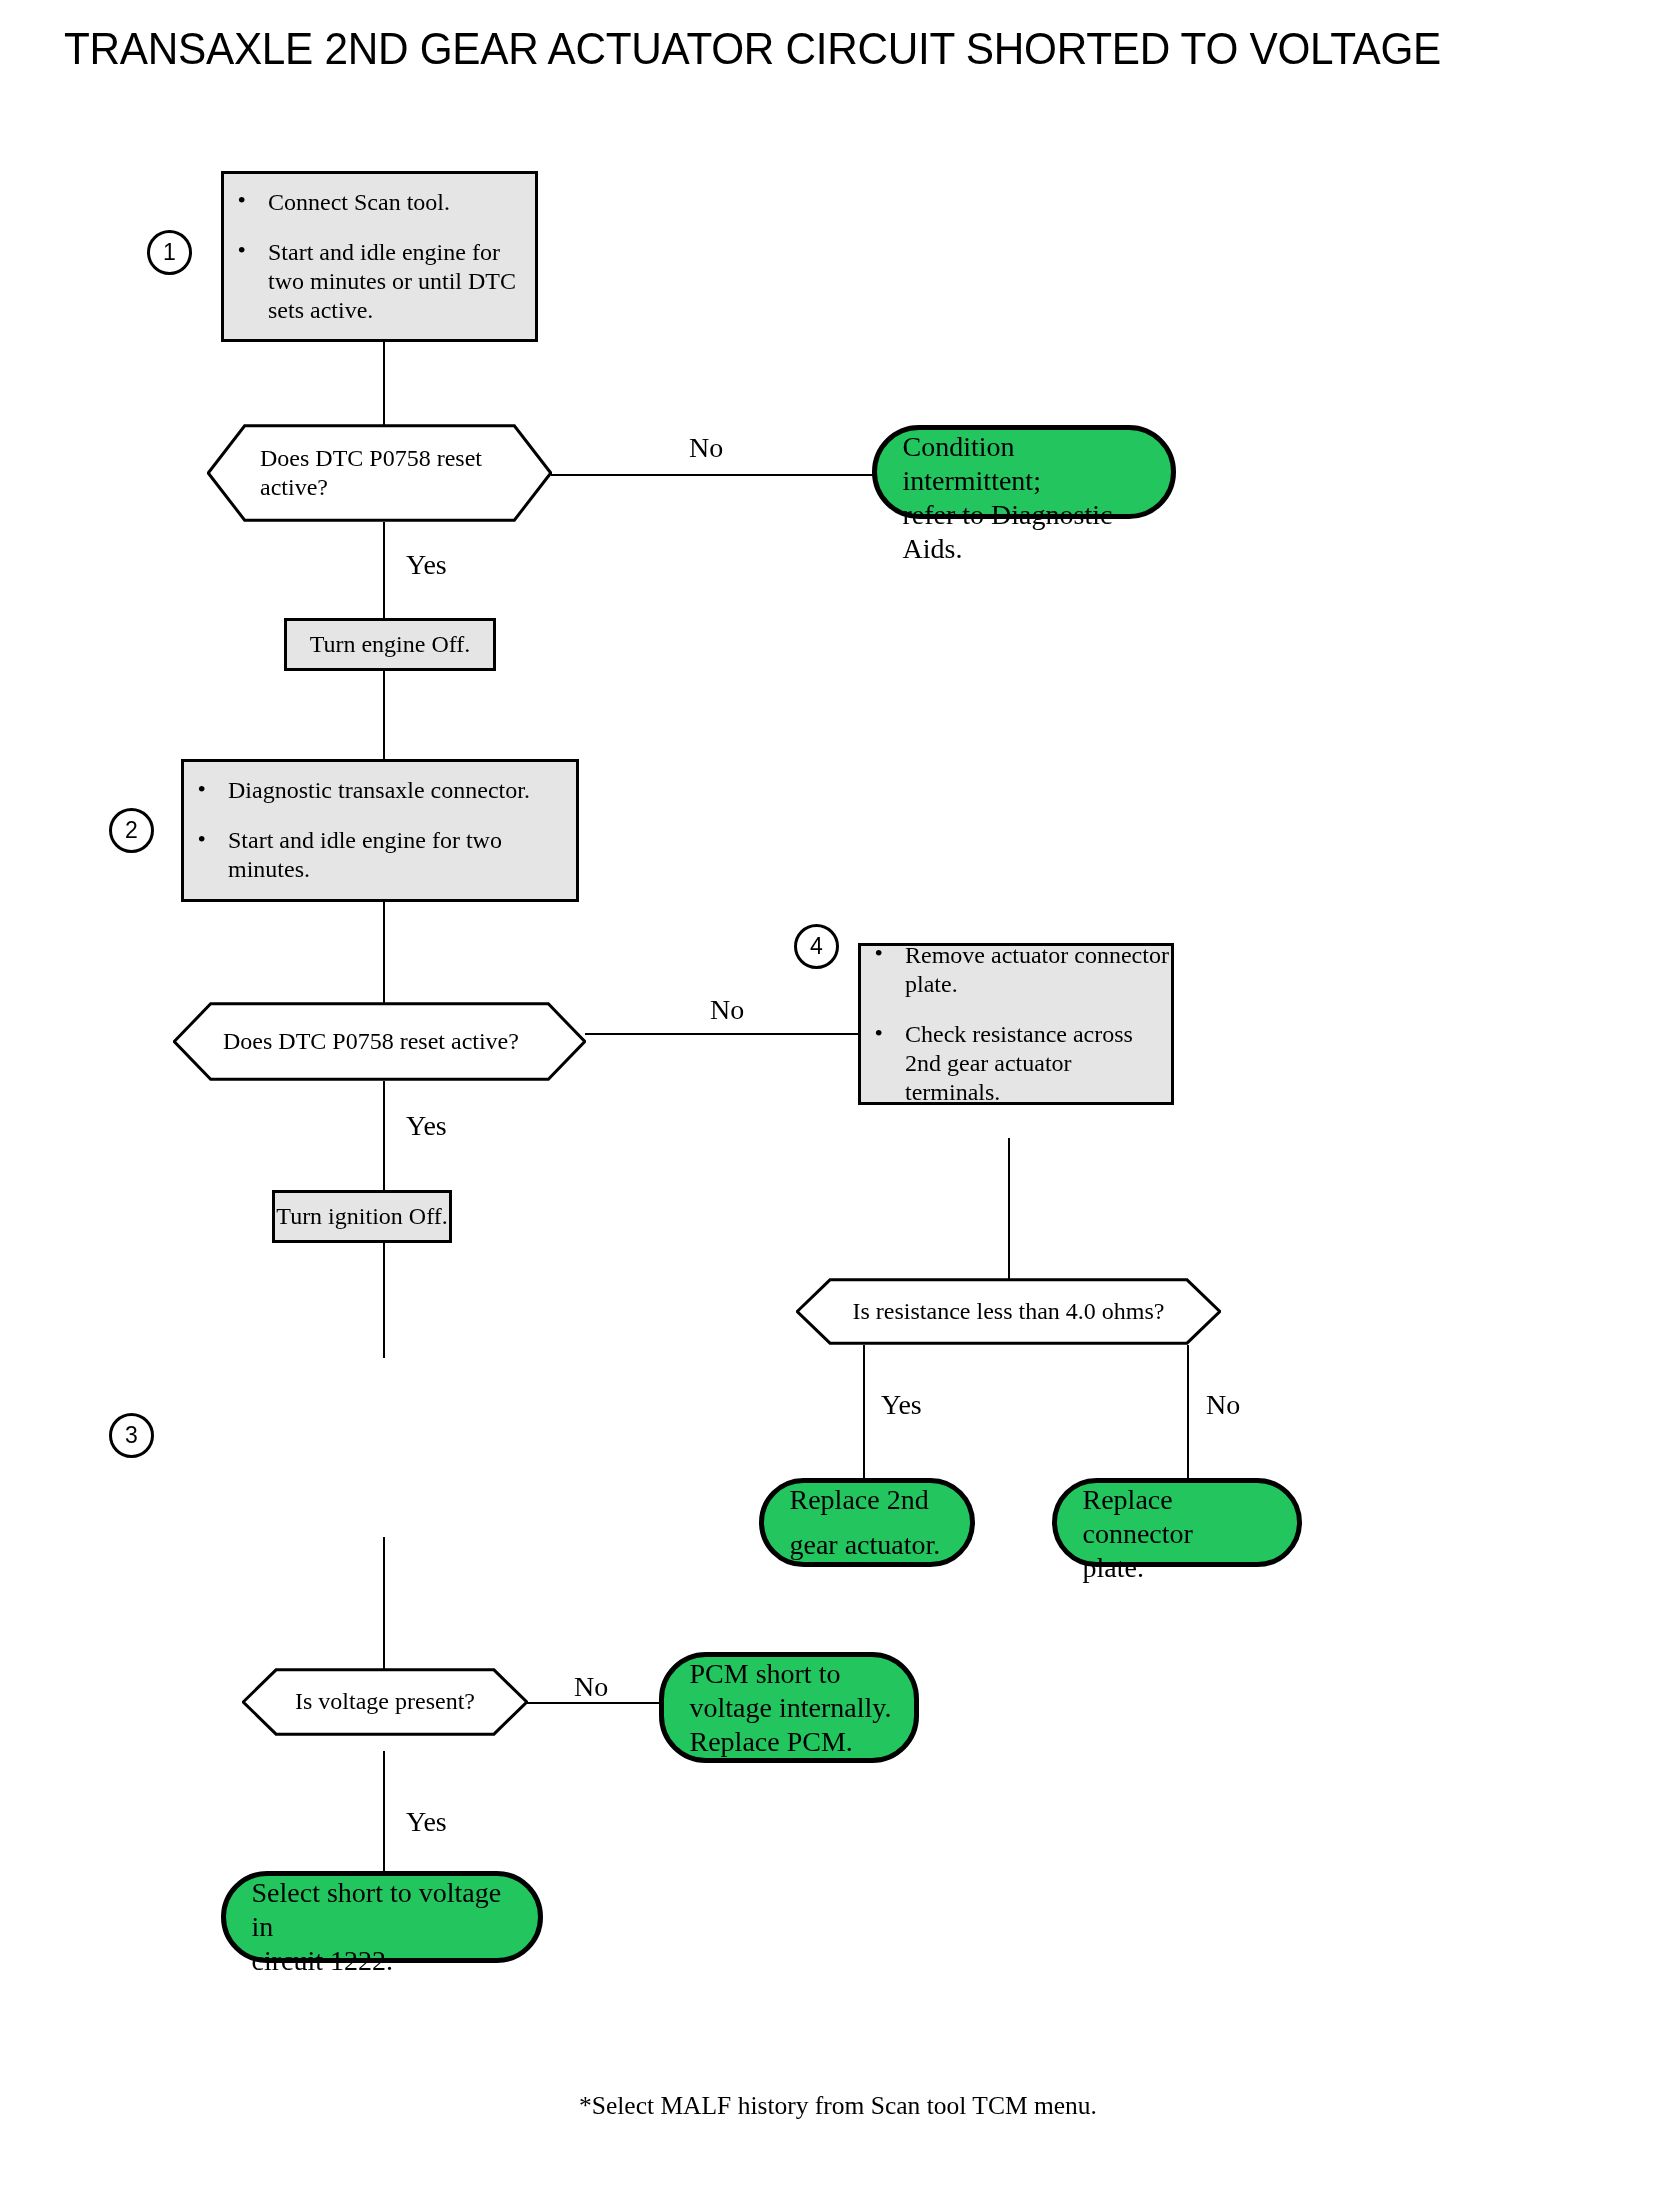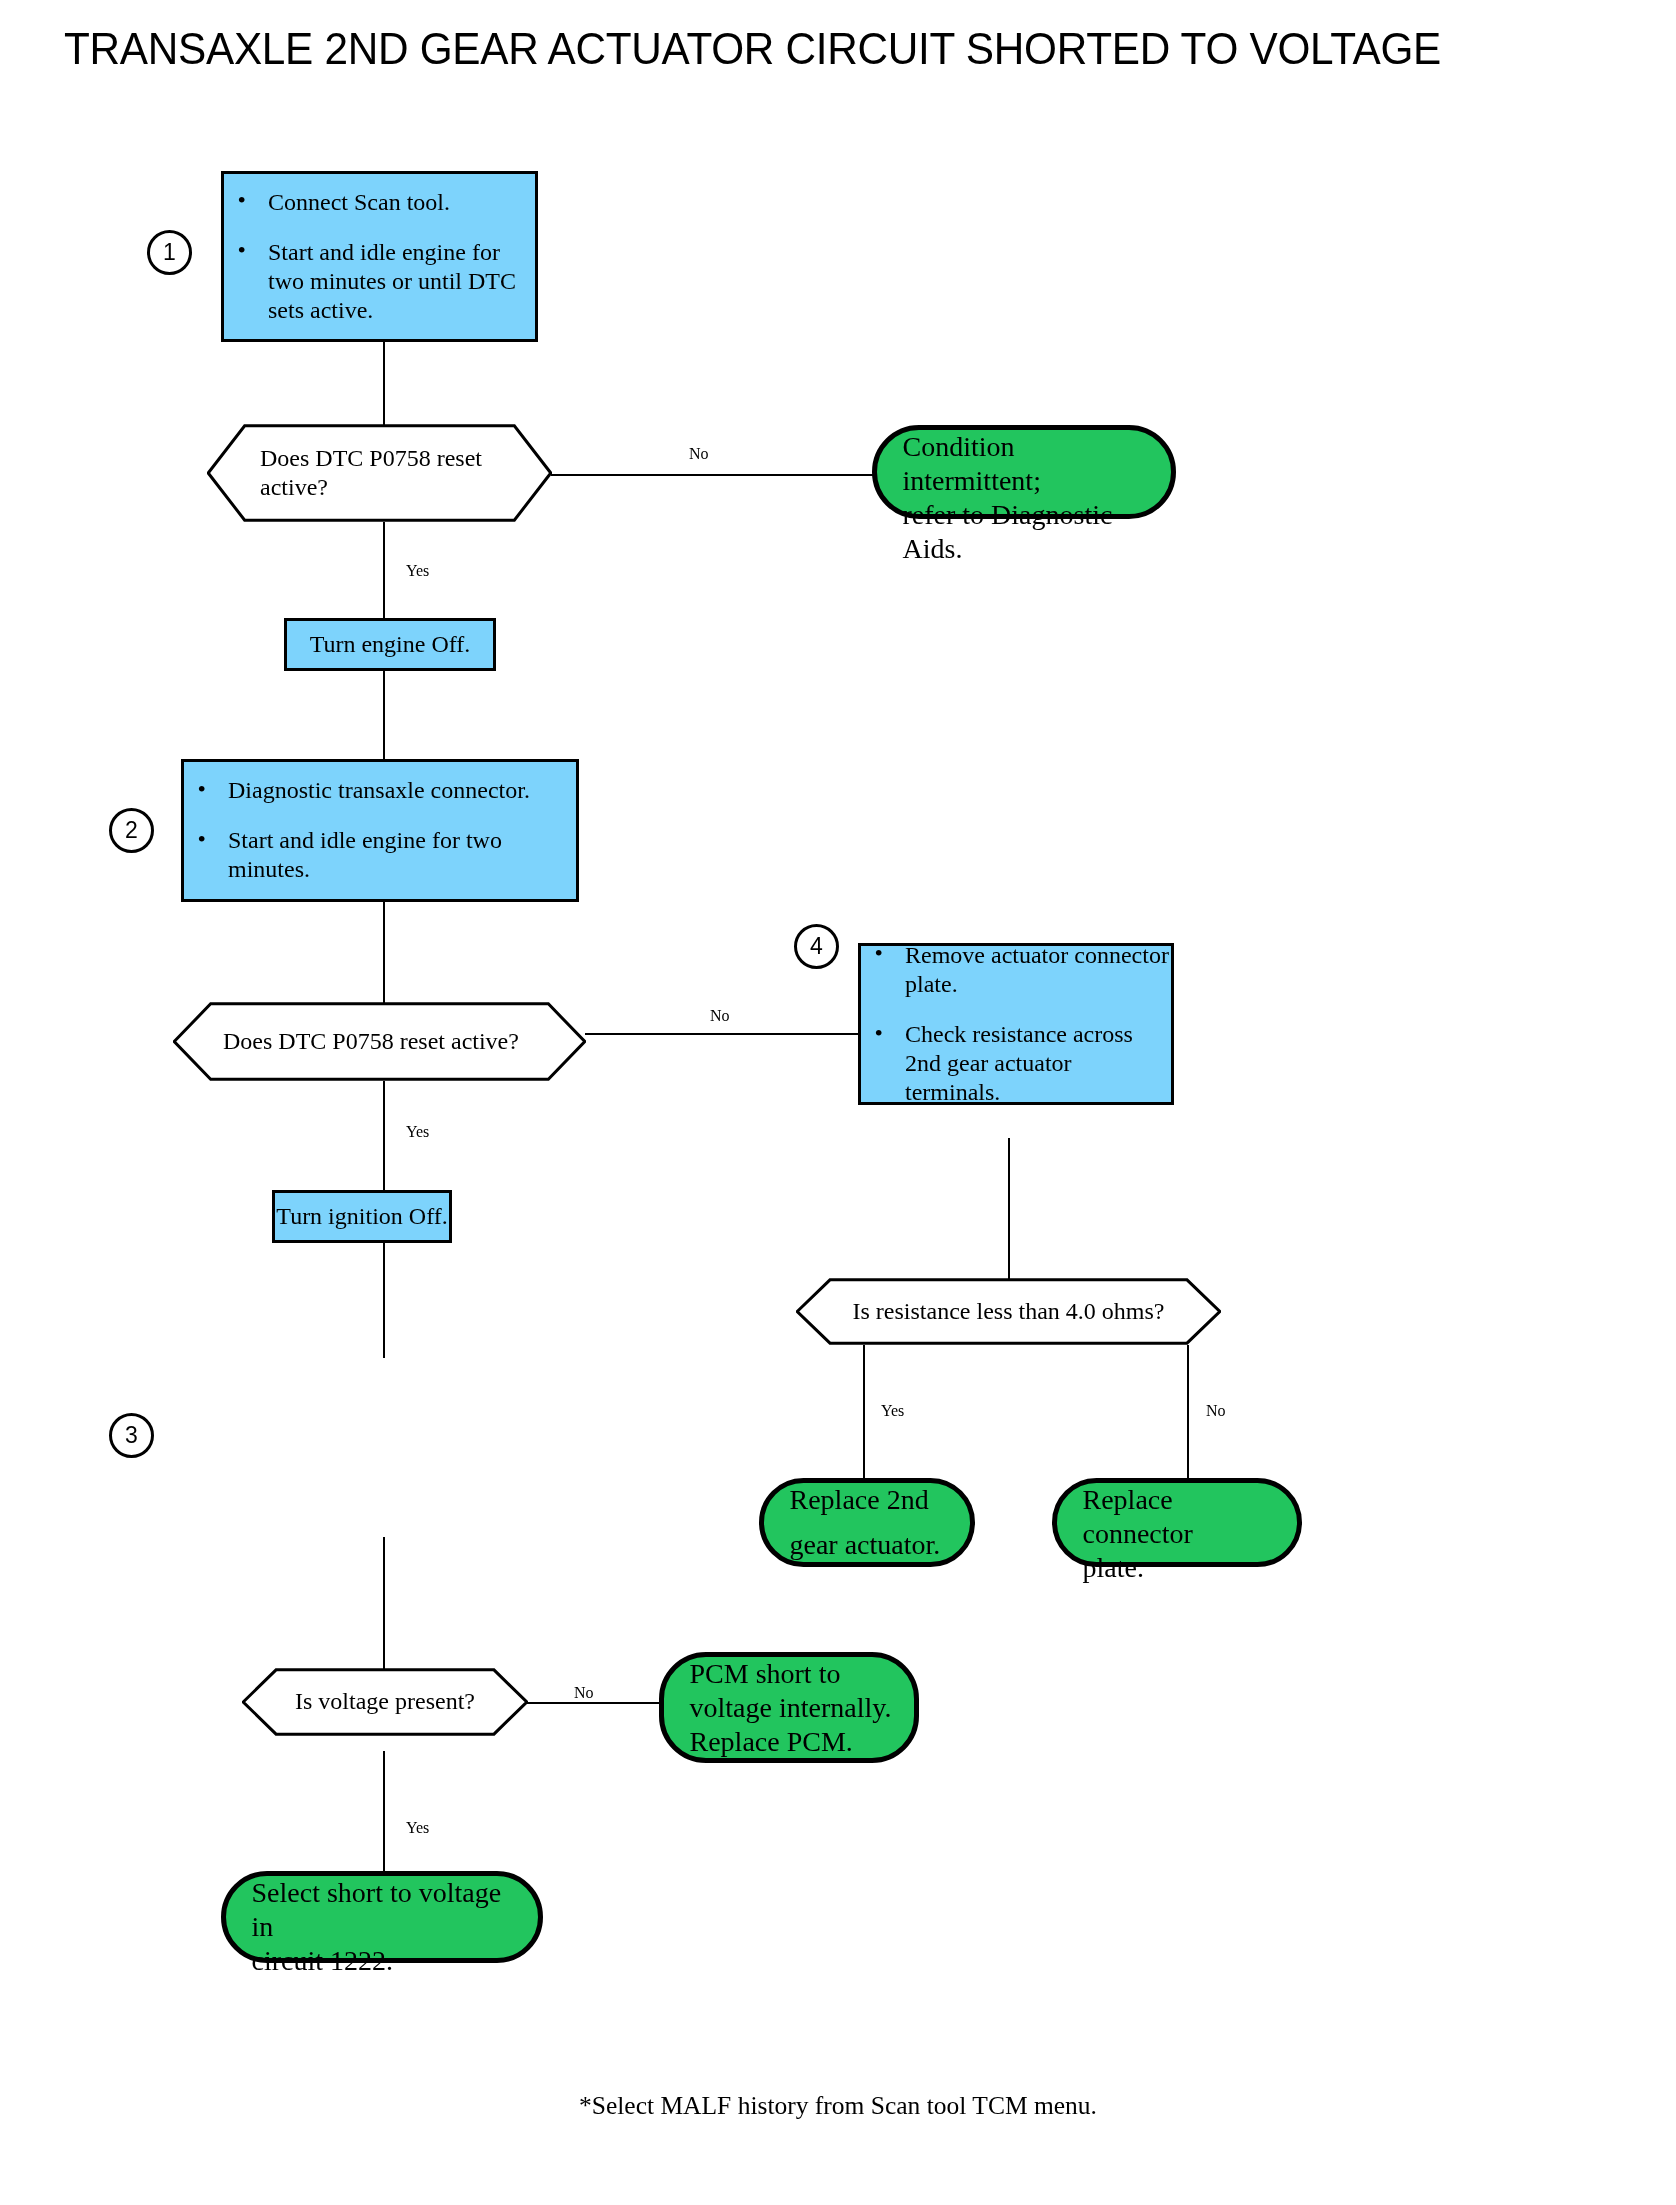--- a/index.html
+++ b/index.html
@@ -43,21 +43,21 @@
     position: absolute;
     height: 1.8px;
     background: #000000;
   }
 
   
   .proc {
     position: absolute;
     box-sizing: border-box;
     border: 3px solid #000000;
-    background: #7dd3fc;
+    background: #e5e5e5;
   }
   .proc-inner {
     position: absolute;
     left: 0; top: 0;
     width: 100%;
     height: 100%;
     display: flex;
     flex-direction: column;
     justify-content: center;
   }
@@ -142,24 +142,23 @@
     flex-direction: column;
     justify-content: space-between;
     font-size: 28px;
     line-height: 1.22;
   }
   .terminal span { display: block; }
 
   
   .branch-label {
     position: absolute;
-    font-size: 16px;
+    font-size: 28px;
     line-height: 1;
     white-space: nowrap;
-    margin-top: 12px;
   }
 
   
   #footnote {
     position: absolute;
     left: 0;
     top: 2091px;
     width: 1676px;
     text-align: center;
     font-size: 25.5px;

